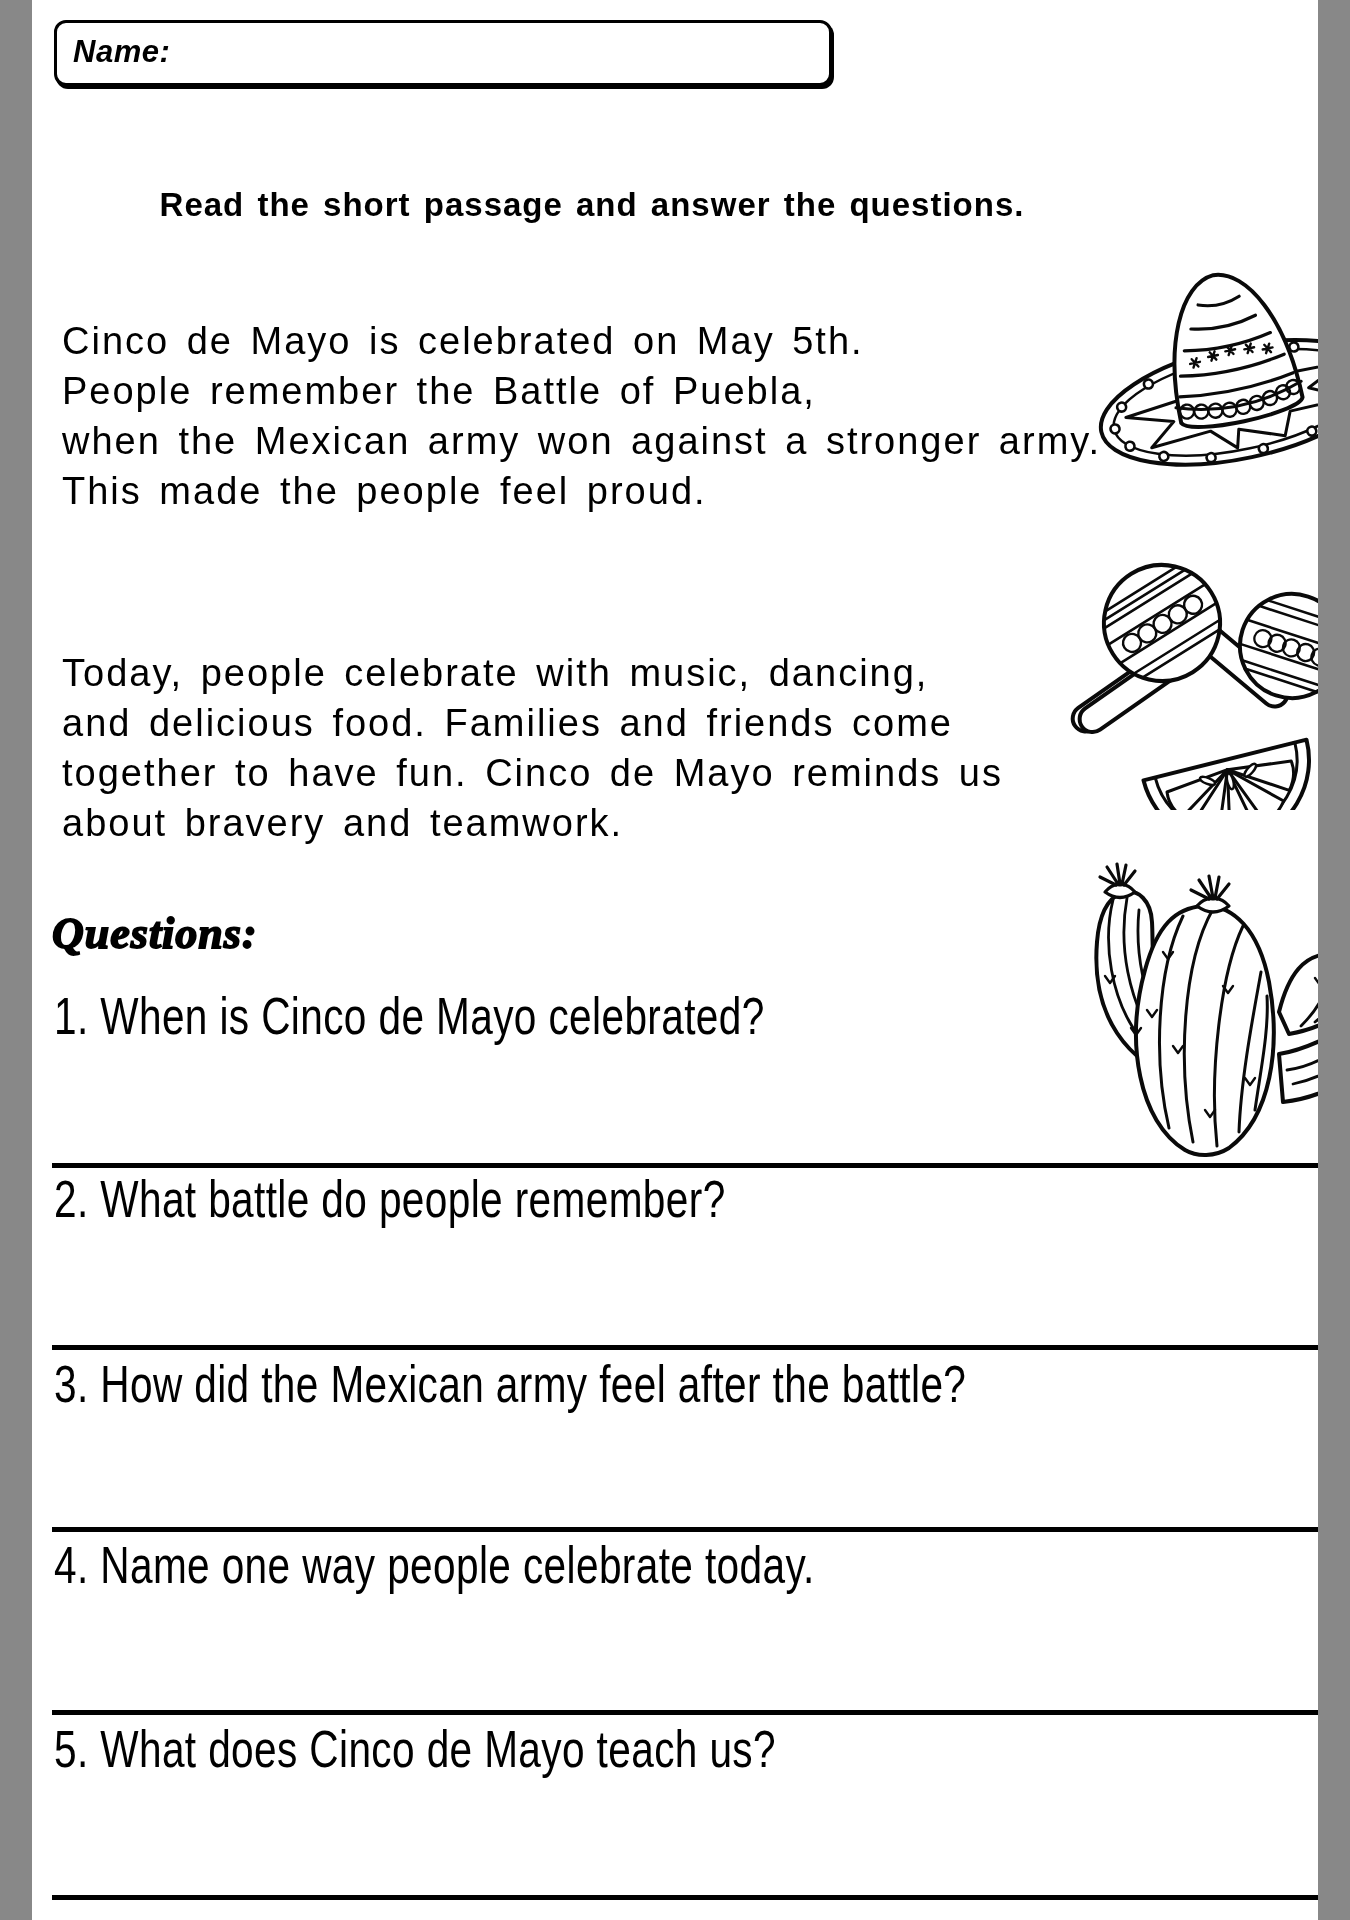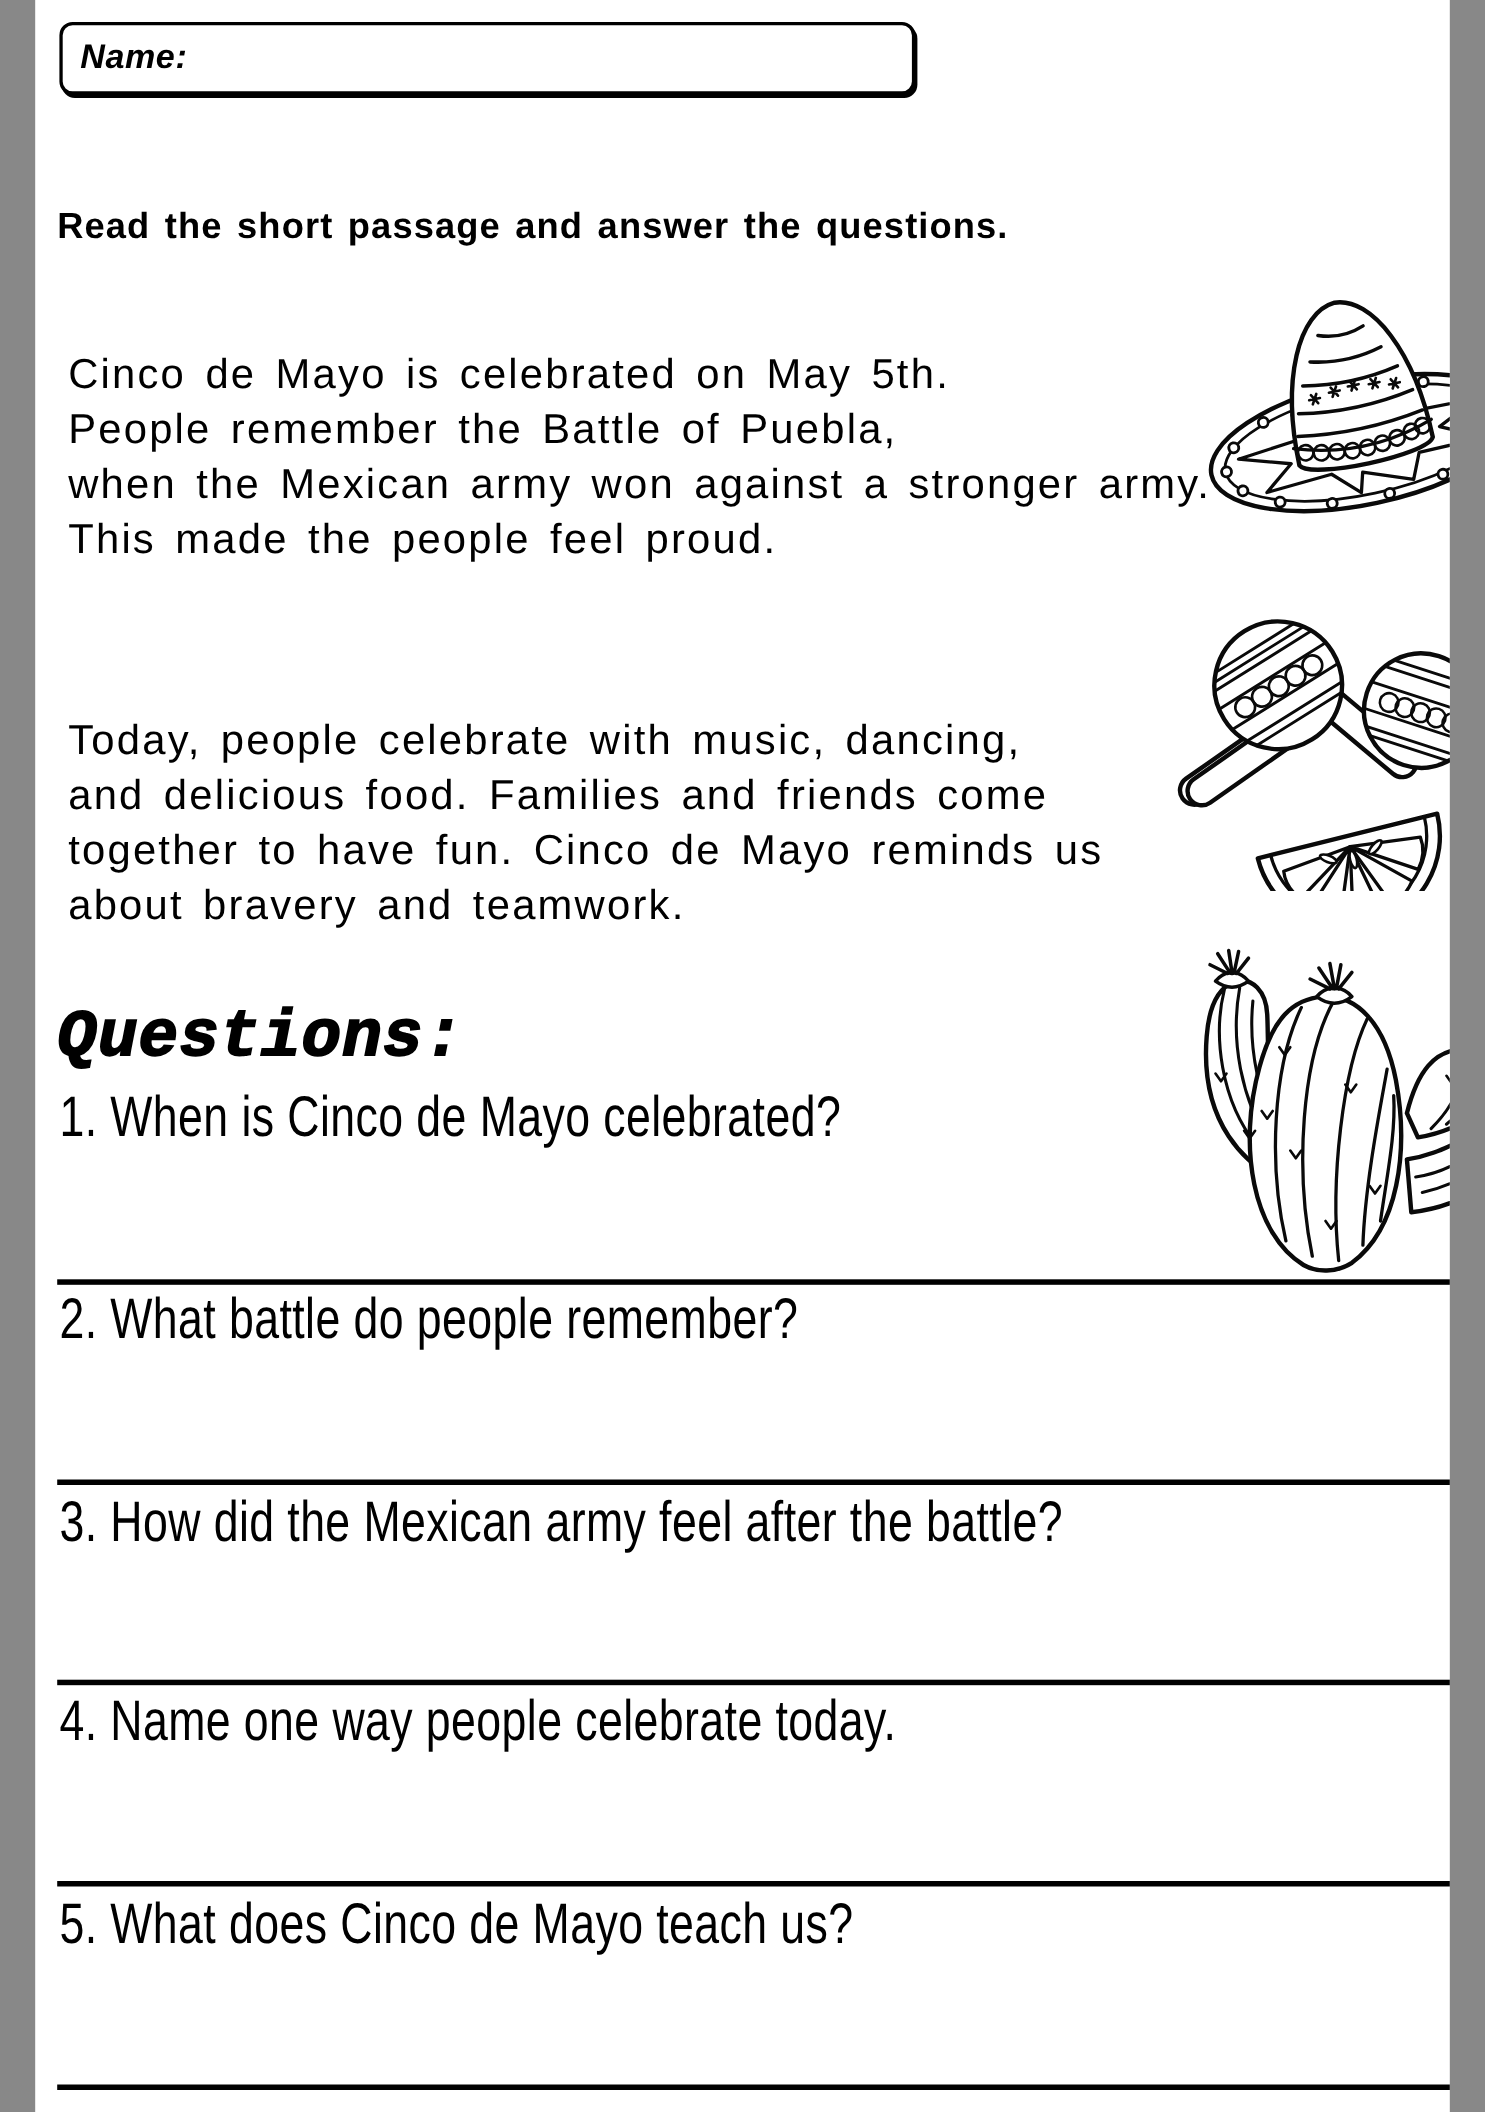--- a/index.html
+++ b/index.html
@@ -14,32 +14,32 @@
   .fillbox .lbl{
     position:absolute;left:16px;top:50%;transform:translateY(-54%);
     font-style:italic;font-weight:bold;font-size:31px;letter-spacing:0.5px;
   }
   .title{
     position:absolute;left:0;right:0;top:60px;text-align:center;
     font-family:"DejaVu Serif",serif;font-weight:bold;font-size:116px;line-height:1.05;
     letter-spacing:2px;-webkit-text-stroke:3px #000;white-space:nowrap;
   }
   .instruction{
-    position:absolute;left:20px;top:186px;width:1080px;
+    position:absolute;left:20px;top:186px;width:1080px;text-align:center;
     font-size:33px;font-weight:bold;letter-spacing:1px;word-spacing:3px;
   }
   .passage{position:absolute;left:30px;font-size:38px;font-weight:normal;
     letter-spacing:2px;word-spacing:5px;}
   .passage .pline{height:50px;line-height:50px;white-space:nowrap;}
   .p1{top:316px;}
   .p2{top:648px;}
   .qheading{
     position:absolute;left:20px;top:908px;
-    font-family:Liberation Mono, monospace;font-style:italic;font-weight:bold;
-    font-size:60px;letter-spacing:1px;-webkit-text-stroke:1.8px #000;line-height:1.2;
+    font-family:Liberation Serif, serif;font-style:italic;font-weight:bold;
+    font-size:44px;letter-spacing:1px;-webkit-text-stroke:1.8px #000;line-height:1.2;
   }
   .question{
     position:absolute;left:22px;font-size:52px;font-weight:normal;line-height:1.1;
     transform:scaleX(0.78);transform-origin:left center;white-space:nowrap;
     letter-spacing:0.5px;
   }
   .answer-line{position:absolute;left:20px;width:1315px;height:5px;background:#000;}
   .illus{position:absolute;}
   .illus svg{display:block;}
 </style>

